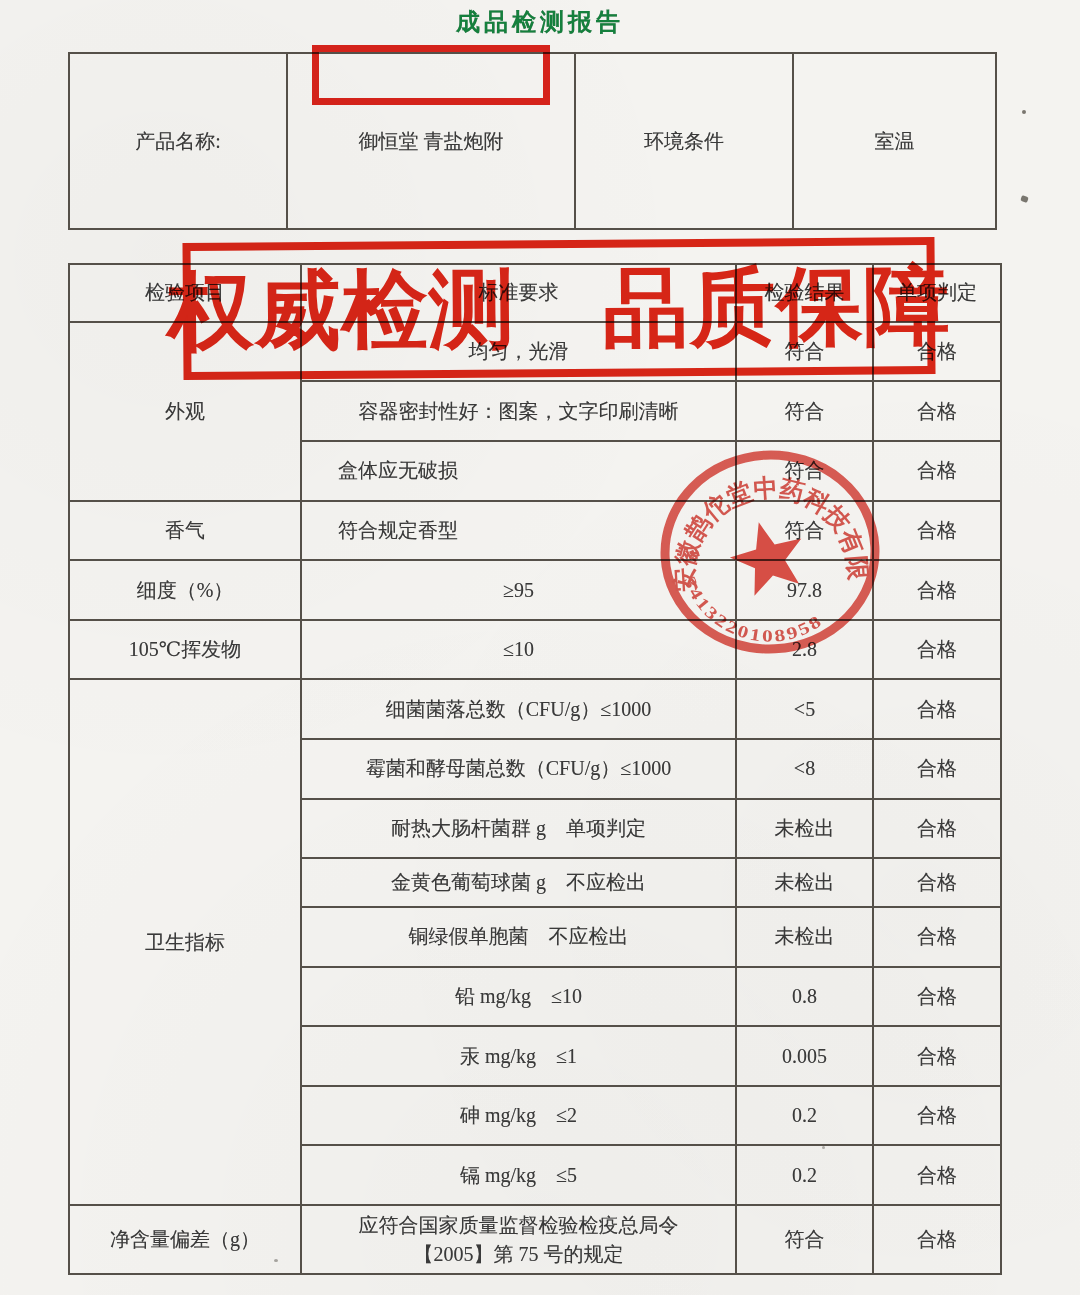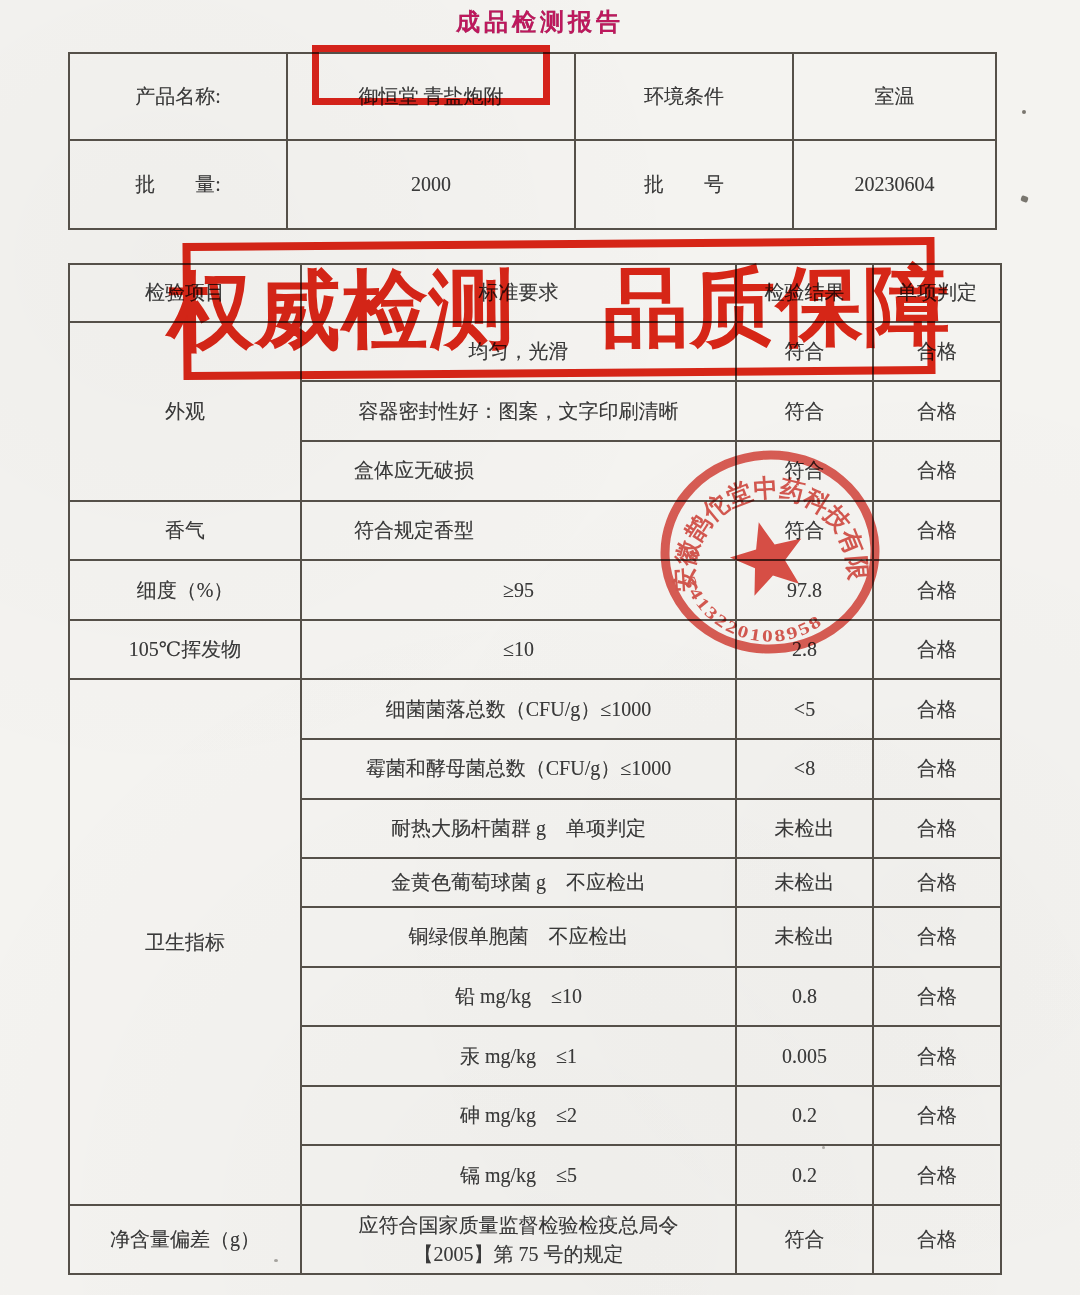--- a/index.html
+++ b/index.html
@@ -8,32 +8,32 @@
     background:
       radial-gradient(circle at 15% 20%, rgba(0,0,0,0.018), transparent 40%),
       radial-gradient(circle at 85% 70%, rgba(0,0,0,0.015), transparent 45%),
       radial-gradient(circle at 50% 95%, rgba(0,0,0,0.02), transparent 50%),
       #f4f3f0;
     font-family:"Liberation Serif","DejaVu Serif",serif;
     color:#383838;
   }
   .page-title{
     position:absolute;top:6px;left:0;width:1080px;text-align:center;
-    font-size:24px;font-weight:600;letter-spacing:4px;color:#be185d;
+    font-size:24px;font-weight:600;letter-spacing:4px;color:#15803d;
     text-shadow:0 0 0.5px rgba(0,0,0,0.35);
   }
   table{border-collapse:collapse;table-layout:fixed;position:absolute;
     background:transparent;}
   td{border:2px solid #555049;font-size:20px;color:#3a3a3a;
      text-align:center;vertical-align:middle;padding:0 6px;
      text-shadow:0 0 0.5px rgba(0,0,0,0.3);overflow:hidden;}
   .info-table{left:68px;top:52px;width:927px;height:178px;}
   .results-table{left:68px;top:263px;width:932px;height:1012px;}
   .bold{font-weight:400;}
-  .ta-l{text-align:left;padding-left:52px;}
+  .ta-l{text-align:left;padding-left:36px;}
   .prewrap{white-space:pre-line;line-height:1.45;margin-left:24px;}
   
   .banner{
     position:absolute;left:183px;top:240px;width:752px;height:137px;
     border:8px solid #e02718;box-sizing:border-box;
     display:flex;align-items:center;justify-content:center;
     transform:rotate(-0.45deg);
     mix-blend-mode:multiply;z-index:30;
     pointer-events:none;
   }
@@ -70,26 +70,20 @@
       <col style="width:288px">
       <col style="width:218px">
       <col style="width:203px">
     </colgroup>
   <tbody>
       <tr style="height:44px">
     <td>产品名称:</td>
     <td class="bold">御恒堂 青盐炮附</td>
     <td>环境条件</td>
     <td>室温</td>
-  </tr>
-  <tr style="height:45px">
-    <td>批　　量:</td>
-    <td>2000</td>
-    <td>批　　号</td>
-    <td class="bold">20230604</td>
   </tr>
 </tbody>
   </table>
 
 <table class="results-table">
   <colgroup>
       <col style="width:232px">
       <col style="width:435px">
       <col style="width:137px">
       <col style="width:128px">

